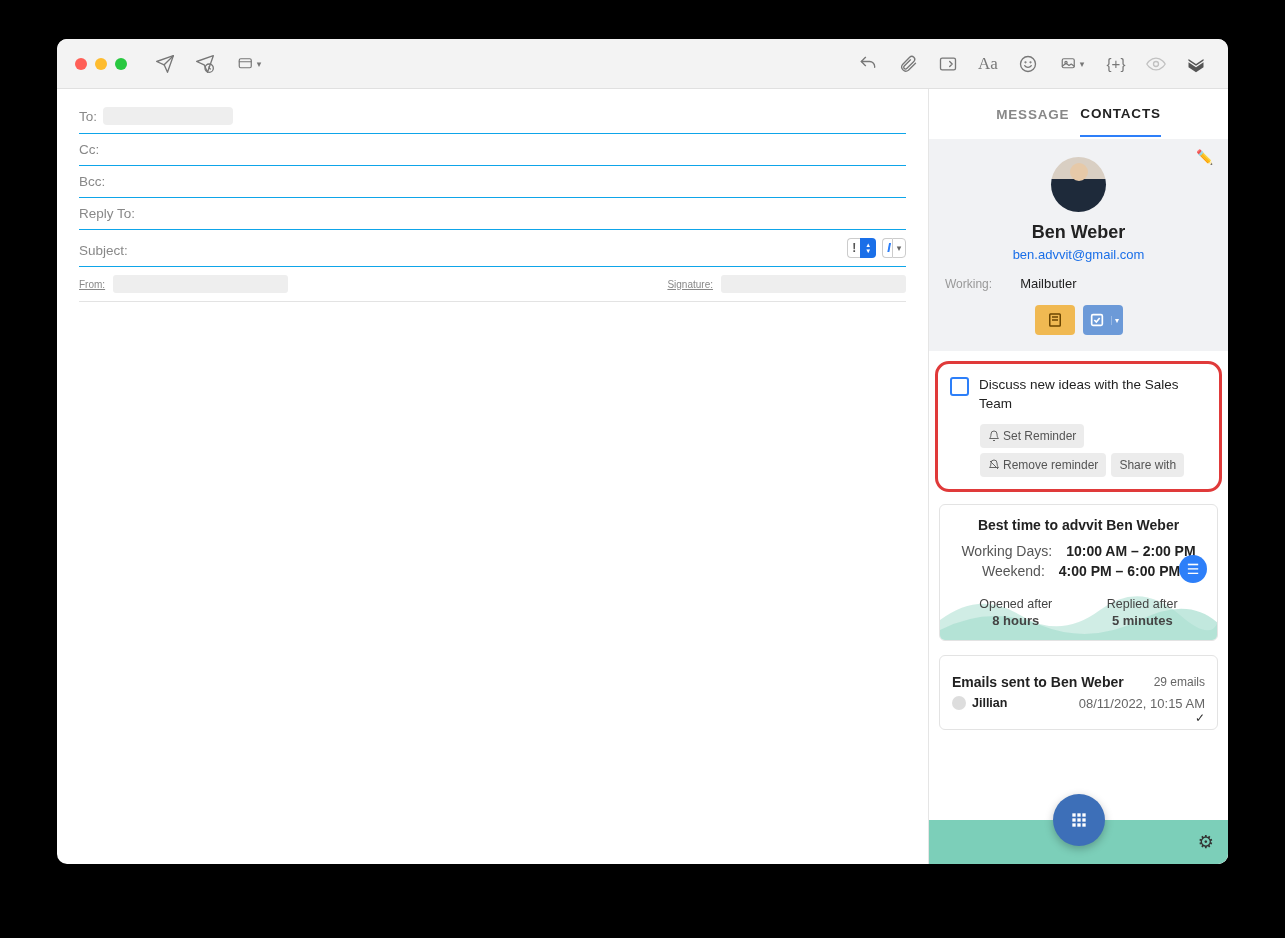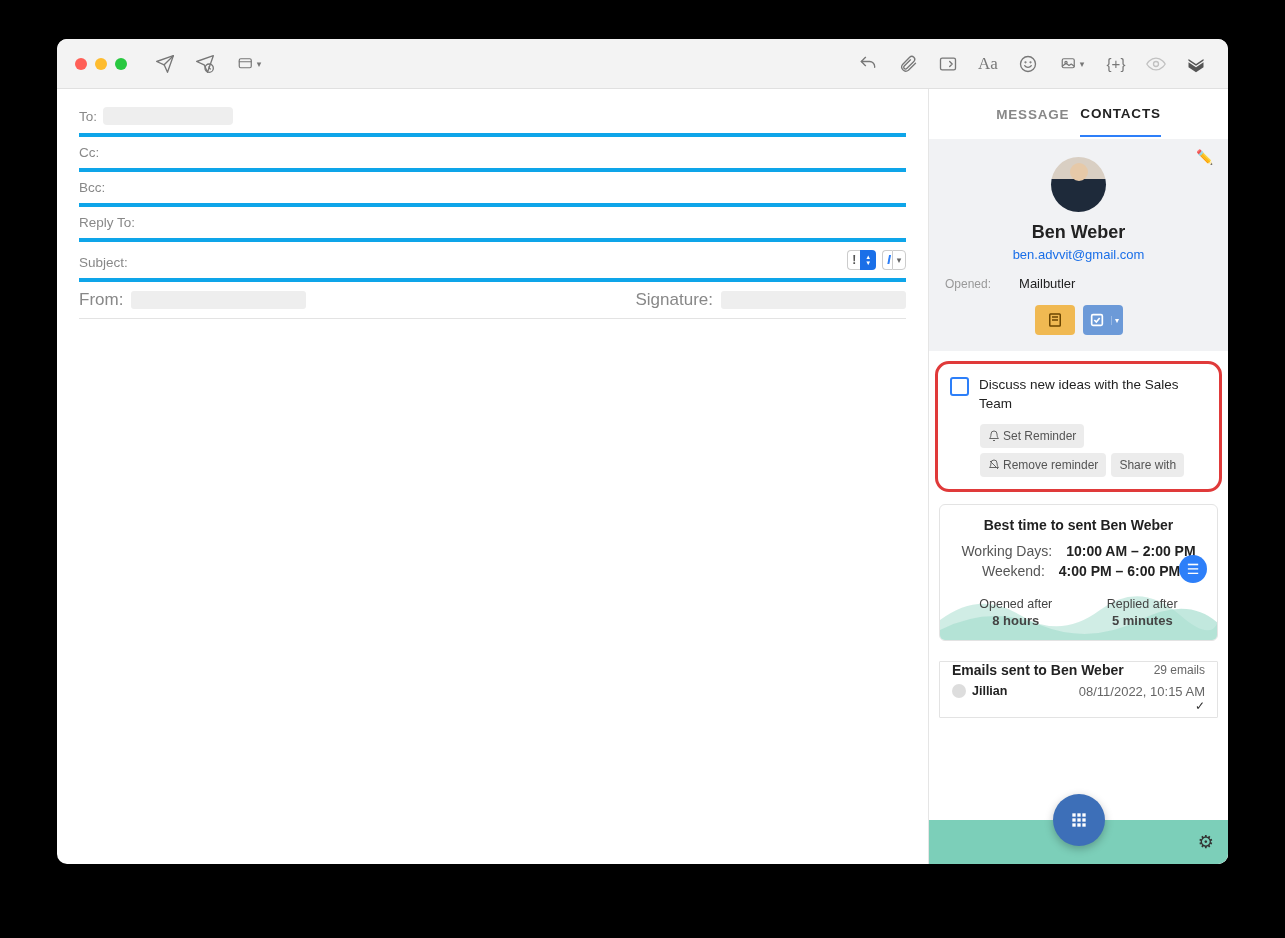--- a/index.html
+++ b/index.html
@@ -6,33 +6,33 @@
     body { background:#000; width:1285px; height:938px; position:relative; }
     .window { position:absolute; left:57px; top:39px; width:1171px; height:825px; background:#fff; border-radius:10px; overflow:hidden; box-shadow:0 20px 40px rgba(0,0,0,.4); display:flex; flex-direction:column; }
     .toolbar { height:50px; background:#f3f3f3; border-bottom:1px solid #e0e0e0; display:flex; align-items:center; padding:0 18px; gap:12px; }
     .traffic { display:flex; gap:8px; margin-right:12px;}
     .dot { width:12px; height:12px; border-radius:50%; }
     .red{background:#ff5f57;} .yel{background:#febc2e;} .grn{background:#28c840;}
     .tb-btn{ color:#666; display:flex; align-items:center; justify-content:center; width:28px; height:28px; cursor:pointer;}
     .tb-spacer{flex:1;}
     .content{ flex:1; display:flex; overflow:hidden; }
     .compose{ flex:1; padding:10px 22px 0 22px; overflow:auto;}
-    .field{ display:flex; align-items:center; font-size:13.5px; color:#888; border-bottom:4px solid #0ea5e9; padding:8px 0; gap:6px;}
+    .field{ display:flex; align-items:center; font-size:13.5px; color:#888; border-bottom:1px solid #0ea5e9; padding:8px 0; gap:6px;}
     .field .lbl{color:#888;}
     .pill{ background:#eee; border-radius:4px; height:18px; display:inline-block;}
     .subj-row{display:flex;align-items:flex-end;justify-content:space-between;}
     .subj-right{display:flex;gap:6px;align-items:center;}
     .pri-badge{display:flex;align-items:center;}
     .pri-bang{background:#fff;border:1px solid #ccc;border-right:none;border-radius:4px 0 0 4px;padding:0 4px;font-size:12px;font-weight:bold;color:#555;height:20px;display:flex;align-items:center;}
     .pri-arrows{background:#1a6fe8;border-radius:0 4px 4px 0;width:16px;height:20px;display:flex;flex-direction:column;align-items:center;justify-content:center;}
     .pri-arrows span{font-size:6px;line-height:6px;color:#fff;}
     .check-badge{display:flex;align-items:center;}
     .checks{border:1px solid #ccc;border-right:none;border-radius:4px 0 0 4px;padding:0 4px;height:20px;display:flex;align-items:center;color:#2d7ff9;font-size:12px;font-weight:bold;letter-spacing:-3px;}
     .chev{border:1px solid #ccc;border-radius:0 4px 4px 0;width:14px;height:20px;display:flex;align-items:center;justify-content:center;font-size:9px;color:#666;}
-    .from-row{display:flex;justify-content:space-between;align-items:flex-start;border-bottom:1px solid #e3e3e3;padding:8px 0;font-size:17px;color:#888;}
+    .from-row{display:flex;justify-content:space-between;align-items:flex-start;border-bottom:1px solid #e3e3e3;padding:8px 0;font-size:10px;color:#888;text-decoration:underline;}
     .sidebar{width:300px;border-left:1px solid #e5e5e5;display:flex;flex-direction:column;background:#fff;position:relative;}
     .tabs{height:50px;display:flex;align-items:center;justify-content:center;gap:11px;font-size:13.5px;font-weight:600;letter-spacing:.8px;color:#888;}
     .tab{cursor:pointer;padding:14px 0;}
     .tab.active{color:#222;border-bottom:2.5px solid #2d7ff9;}
     .contact-head{background:#f1f2f4;padding:18px 12px 16px;position:relative;text-align:center;}
     .edit-pen{position:absolute;top:10px;right:14px;font-size:14px;}
     .avatar{width:55px;height:55px;border-radius:50%;margin:0 auto 10px;background:linear-gradient(180deg,#d9cfc3 40%,#1e2a3a 40%);position:relative;overflow:hidden;}
     .avatar::after{content:"";position:absolute;left:50%;top:6px;transform:translateX(-50%);width:18px;height:18px;border-radius:50%;background:#e6c9a8;}
     .cname{font-size:18px;font-weight:600;color:#222;margin-bottom:4px;}
     .cemail{font-size:13px;color:#1a6fe8;margin-bottom:14px;}
@@ -54,21 +54,21 @@
     .card{margin:6px 10px;border:1px solid #e3e3e3;border-radius:6px;padding:12px 12px;position:relative;overflow:hidden;}
     .card-title{font-size:14px;font-weight:600;text-align:center;margin-bottom:10px;color:#222;}
     .time-row{display:flex;justify-content:center;gap:14px;font-size:14px;margin-bottom:4px;}
     .time-lbl{color:#555;text-align:right;min-width:68px;}
     .time-val{font-weight:700;color:#222;}
     .list-bub{position:absolute;right:10px;top:50px;width:28px;height:28px;border-radius:50%;background:#2d7ff9;color:#fff;display:flex;align-items:center;justify-content:center;font-size:14px;}
     .wave{position:absolute;bottom:0;left:0;right:0;height:60px;pointer-events:none;}
     .stats{display:flex;justify-content:space-around;margin-top:18px;position:relative;z-index:2;}
     .stat{font-size:12.5px;color:#444;text-align:center;}
     .stat b{display:block;font-size:13px;margin-top:2px;}
-    .emails-card{margin:14px 10px;border:1px solid #e3e3e3;border-radius:1px;padding:0 12px 4px;}
+    .emails-card{margin:8px 10px;border:1px solid #e3e3e3;border-radius:6px;padding:18px 12px 4px;}
     .emails-head{display:flex;justify-content:space-between;align-items:center;margin-bottom:6px;}
     .emails-title{font-size:14px;font-weight:600;color:#222;}
     .emails-count{font-size:12px;color:#666;}
     .email-item{display:flex;align-items:center;gap:6px;font-size:12.5px;}
     .mini-av{width:14px;height:14px;border-radius:50%;background:#ddd;}
     .sender{font-weight:700;color:#222;}
     .edate{margin-left:auto;font-size:13px;color:#666;}
     .bottom-bar{position:absolute;bottom:0;left:0;right:0;height:44px;background:#7ccfb9;display:flex;align-items:center;justify-content:flex-end;padding:0 14px;}
     .gear{color:#333;font-size:18px;cursor:pointer;}
     .fab{position:absolute;bottom:18px;left:50%;transform:translateX(-50%);width:52px;height:52px;border-radius:50%;background:#3d6fb8;display:flex;align-items:center;justify-content:center;box-shadow:0 3px 8px rgba(0,0,0,.25);}
@@ -208,21 +208,21 @@
         <div class="tab">MESSAGE</div>
         <div class="tab active">CONTACTS</div>
       </div>
 
       <div class="contact-head">
         <div class="edit-pen">✏️</div>
         <div class="avatar"></div>
         <div class="cname">Ben Weber</div>
         <div class="cemail">ben.advvit@gmail.com</div>
         <div class="crow">
-          <span class="clbl">Opened:</span>
+          <span class="clbl">Working:</span>
           <span class="cval">Mailbutler</span>
         </div>
         <div class="tool-tabs">
           <div class="tt yellow">
               <svg viewBox="0 0 24 24" style="width:18px;height:18px;fill:none;stroke:#6b4500;stroke-width:2">
                 <rect x="5" y="4" width="14" height="16" rx="1"></rect>
                 <line x1="8" y1="8" x2="16" y2="8"></line>
                 <line x1="8" y1="12" x2="16" y2="12"></line>
               </svg>
             </div>
@@ -258,21 +258,21 @@
               </svg>
               <span>Remove reminder</span>
             </div>
           <div class="mini-btn">
               <span>Share with</span>
             </div>
         </div>
       </div>
 
       <div class="card">
-        <div class="card-title">Best time to sent Ben Weber</div>
+        <div class="card-title">Best time to advvit Ben Weber</div>
         <div class="time-row">
             <span class="time-lbl">Working Days:</span>
             <span class="time-val">10:00 AM – 2:00 PM</span>
           </div>
         <div class="time-row">
             <span class="time-lbl">Weekend:</span>
             <span class="time-val">4:00 PM – 6:00 PM</span>
           </div>
         <div class="list-bub">☰</div>
         <svg class="wave" viewBox="0 0 280 60" preserveAspectRatio="none">

